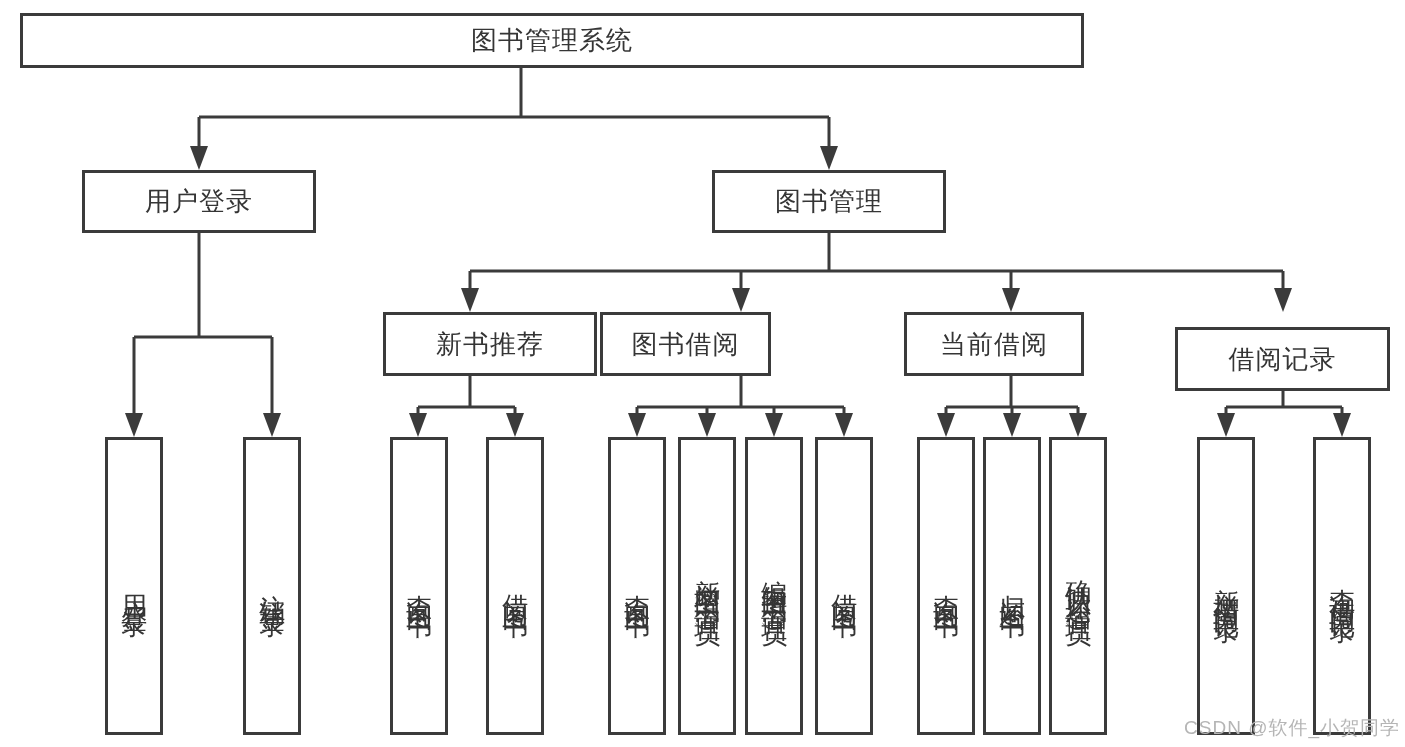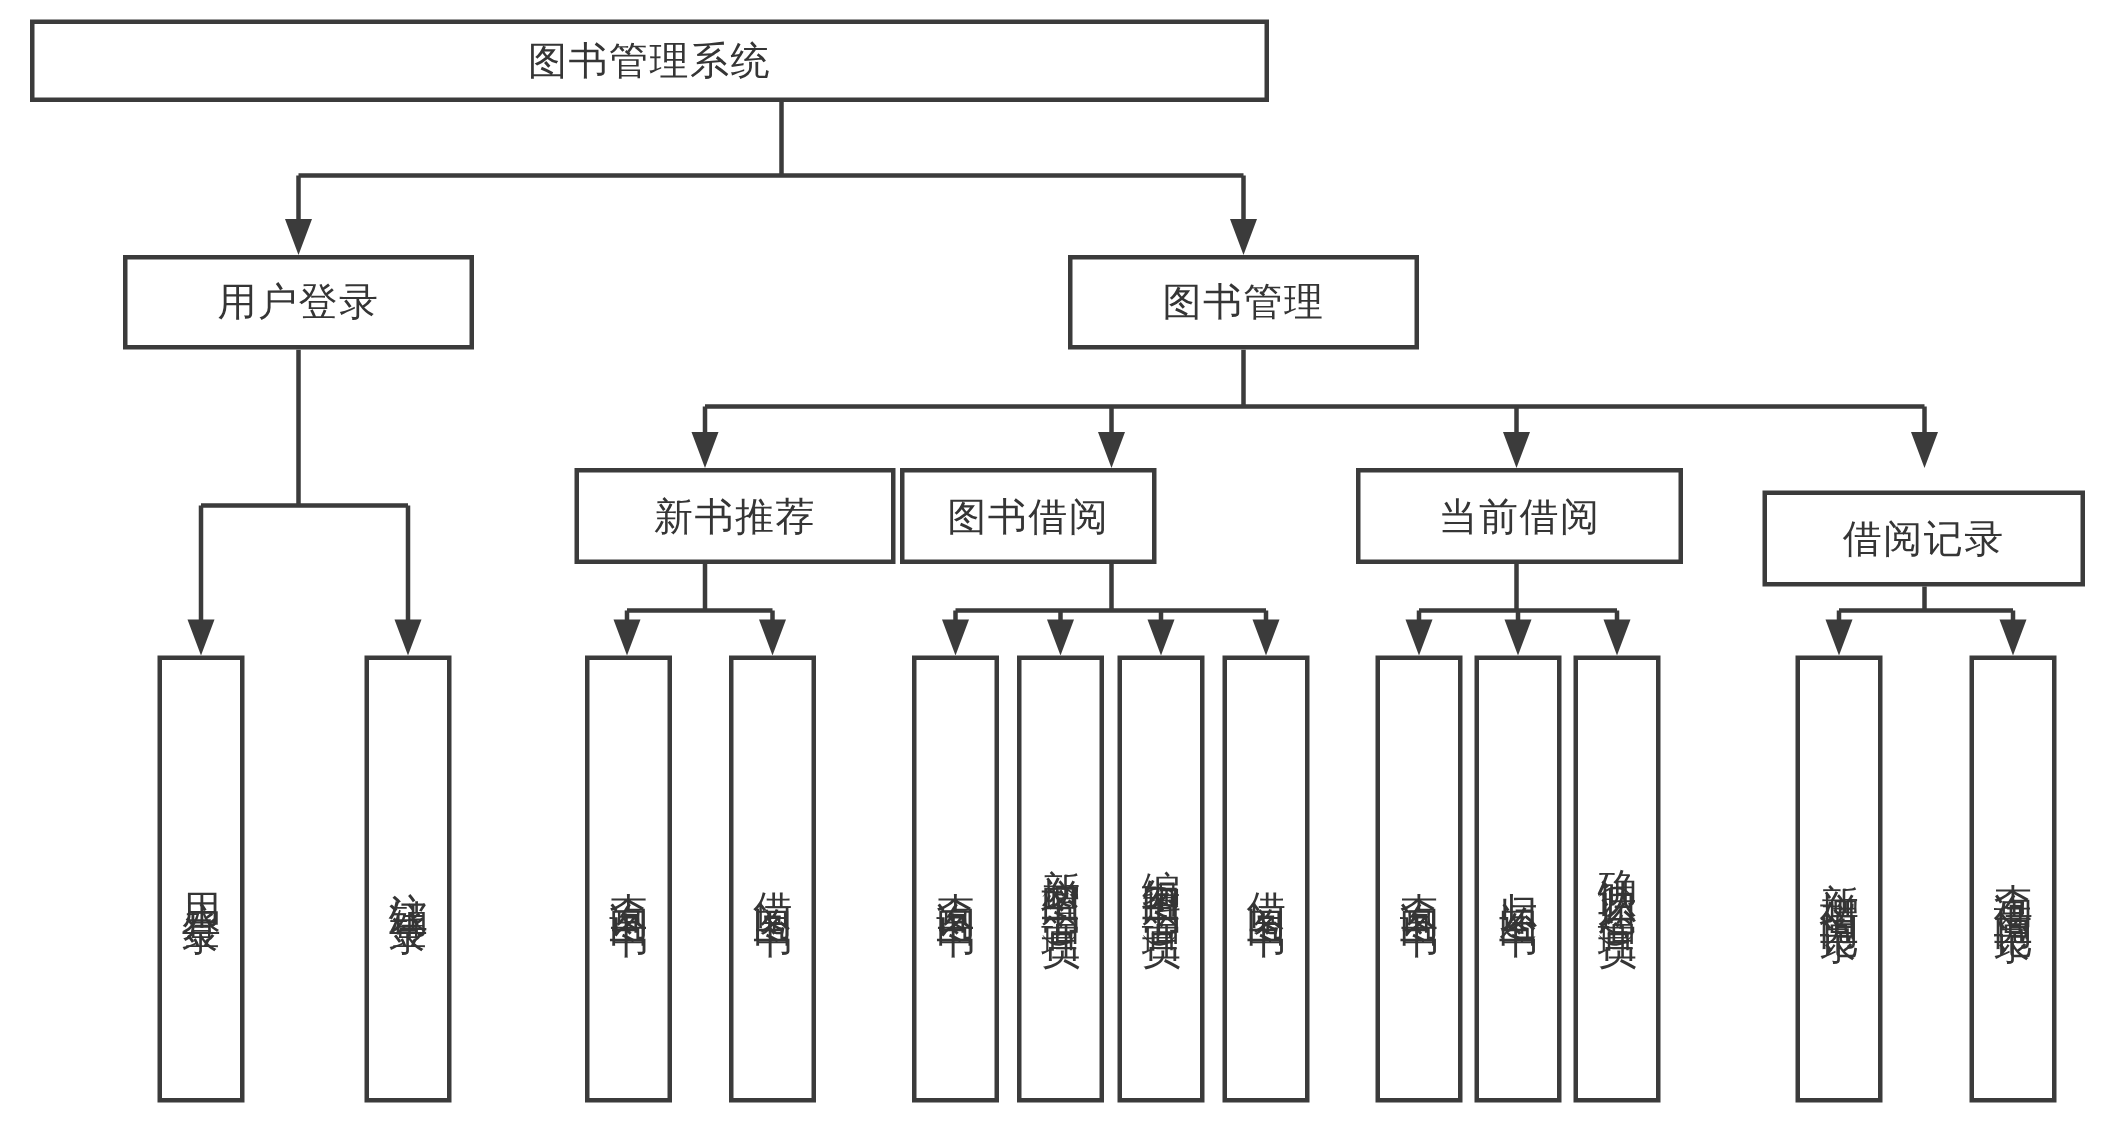--- a/index.html
+++ b/index.html
@@ -15,21 +15,21 @@
   .box{
     position:absolute;
     box-sizing:border-box;
     border:3px solid #3b3b3b;
     background:#ffffff;
     display:flex;align-items:center;justify-content:center;
     font-size:26px;
     letter-spacing:1px;
     color:#353535;
   }
-  .root-box{left:20px;top:13px;width:826px;height:55px;}
+  .root-box{left:20px;top:13px;width:1064px;height:55px;}
   .l2-box{top:170px;width:234px;height:63px;}
   .l3-box{top:312px;height:64px;}
   .leaf{top:437px;width:58px;height:298px;}
   .vtext{
     writing-mode:vertical-lr;
     text-orientation:mixed;
     letter-spacing:6px;
     line-height:1.05;
     font-size:26px;
   }
@@ -90,21 +90,21 @@
   <div class="box l2-box" style="left:712px;">
     <span>图书管理</span>
   </div>
 
   <div class="box l3-box" style="left:383px;width:214px;">
     <span>新书推荐</span>
   </div>
   <div class="box l3-box" style="left:600px;width:171px;">
     <span>图书借阅</span>
   </div>
-  <div class="box l3-box" style="left:904px;width:218px;">
+  <div class="box l3-box" style="left:904px;width:180px;">
     <span>当前借阅</span>
   </div>
   <div class="box l3-box" style="left:1175px;width:215px;margin-top:15px;">
     <span>借阅记录</span>
   </div>
 
   <div class="box leaf" style="left:105px;">
     <span class="vtext">用户登录</span>
   </div>
   <div class="box leaf" style="left:243px;">
@@ -141,14 +141,15 @@
     <span class="vtext">确认归还（管理员）</span>
   </div>
 
   <div class="box leaf" style="left:1197px;">
     <span class="vtext">新增借阅记录</span>
   </div>
   <div class="box leaf" style="left:1313px;">
     <span class="vtext">查询借阅记录</span>
   </div>
 
+  <div class="watermark">CSDN @软件_小贺同学</div>
 
 </div>
 
 </body></html>

